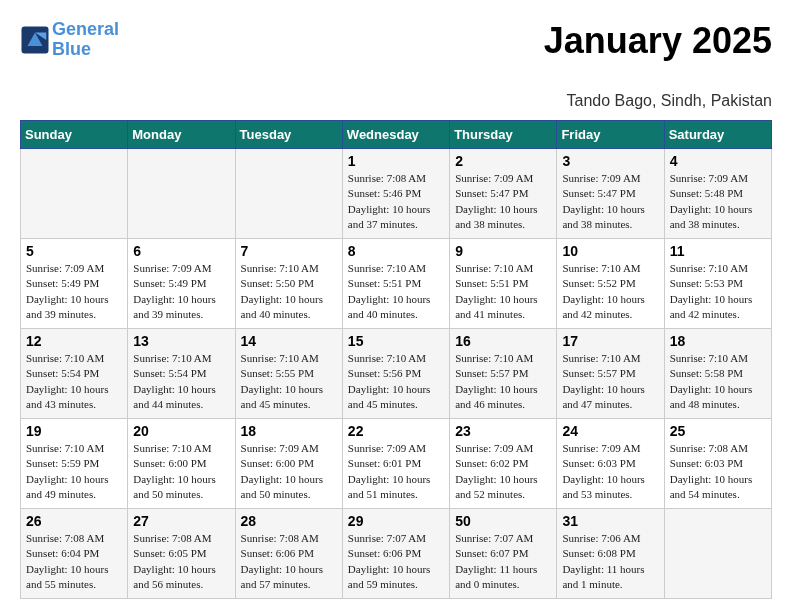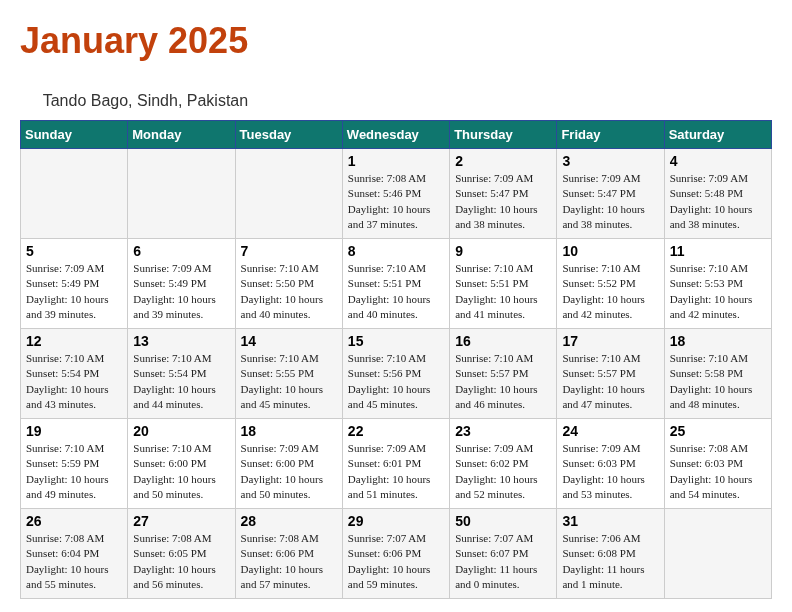--- a/index.html
+++ b/index.html
@@ -33,21 +33,21 @@
       width: 30px;
       height: 30px;
       margin-right: 2px;
     }
     .title-block {
       text-align: right;
     }
     .month-title {
       font-size: 36px;
       font-weight: bold;
-      color: #c2410c;
+      color: #000000;
     }
     .location {
       font-size: 16px;
       color: #333;
       margin-top: 30px;
     }
     table {
       width: 100%;
       border-collapse: collapse;
       font-size: 11px;
@@ -91,20 +91,30 @@
       background-color: #ffffff;
     }
     .empty-cell {
       background-color: inherit;
     }
   </style>
 </head>
 <body>
 
 <div class="header">
+  <div class="logo">
+    <svg class="logo-icon" viewBox="0 0 40 40">
+      <rect x="2" y="2" width="36" height="36" rx="4" fill="#1a3a6b"></rect>
+      <polygon points="10,28 20,10 30,28" fill="#4a90d9"></polygon>
+      <polygon points="20,10 35,20 35,10" fill="#5ba0e8"></polygon>
+    </svg>
+    <div class="logo-text">
+      <span>General</span><br><span style="color:#4a90d9">Blue</span>
+    </div>
+  </div>
   <div class="title-block">
     <div class="month-title">January 2025</div>
     <div class="location">Tando Bago, Sindh, Pakistan</div>
   </div>
 </div>
 
 <table>
   <thead>
     <tr>
     <th>Sunday</th>

